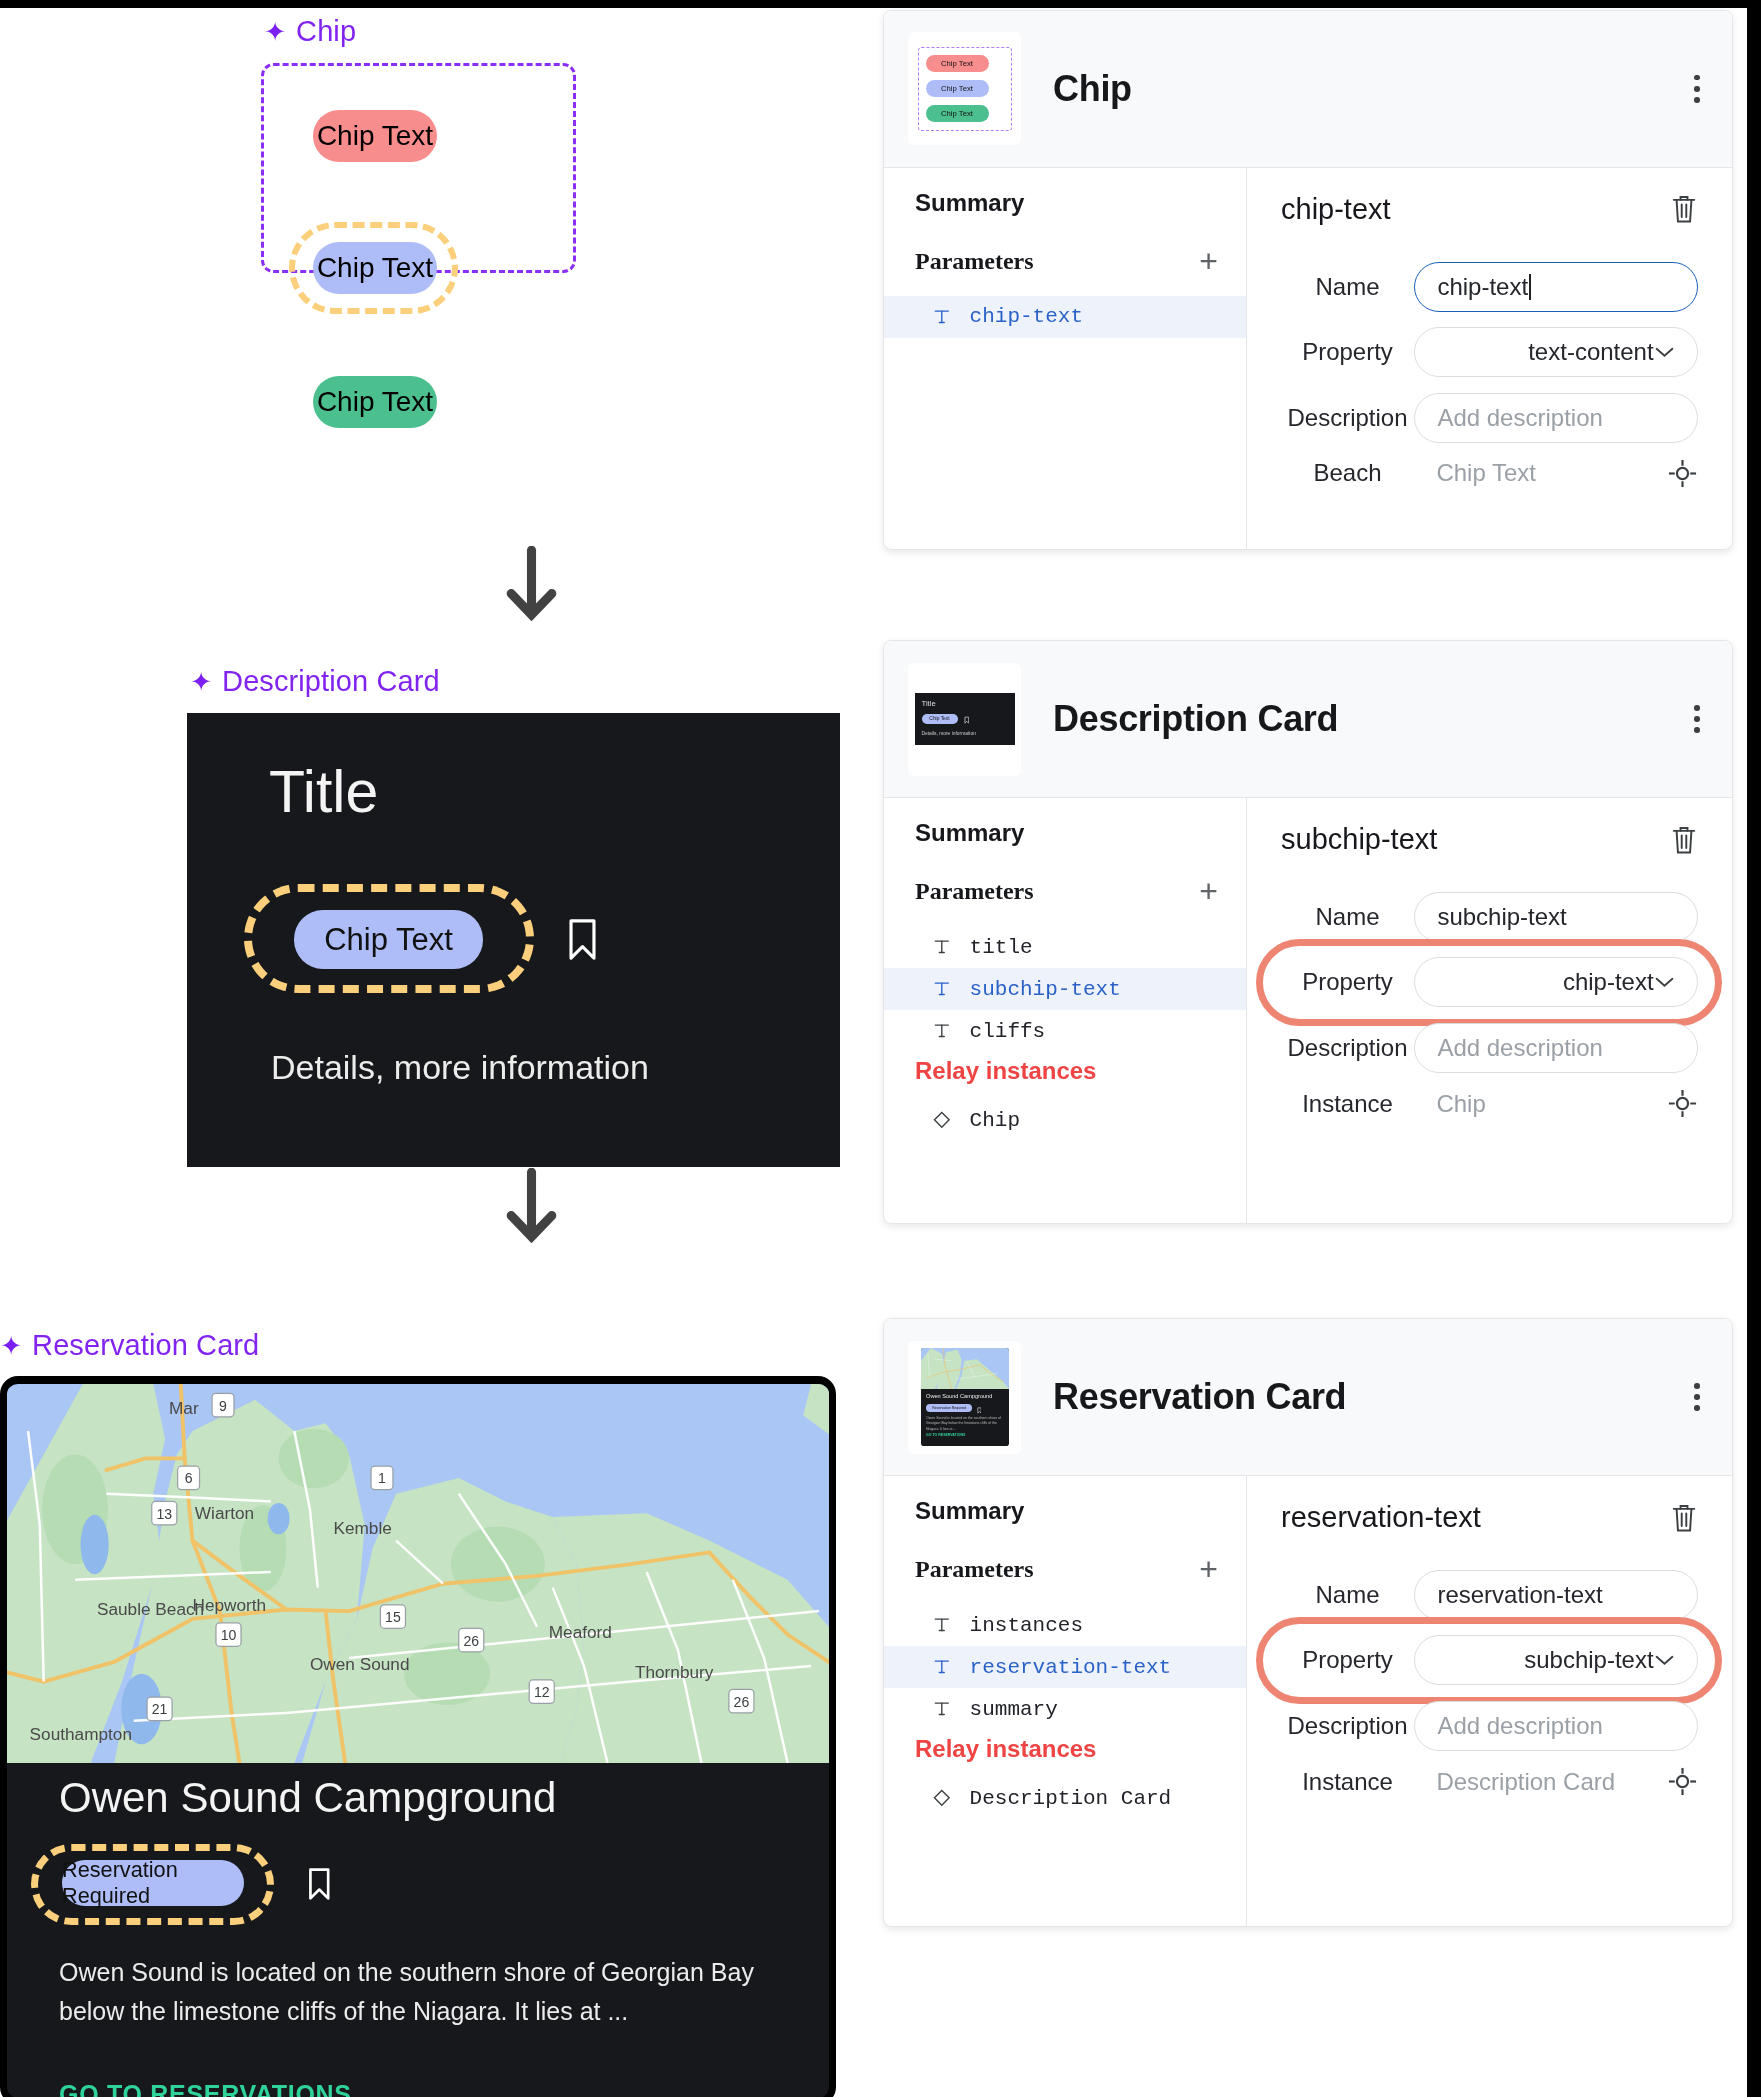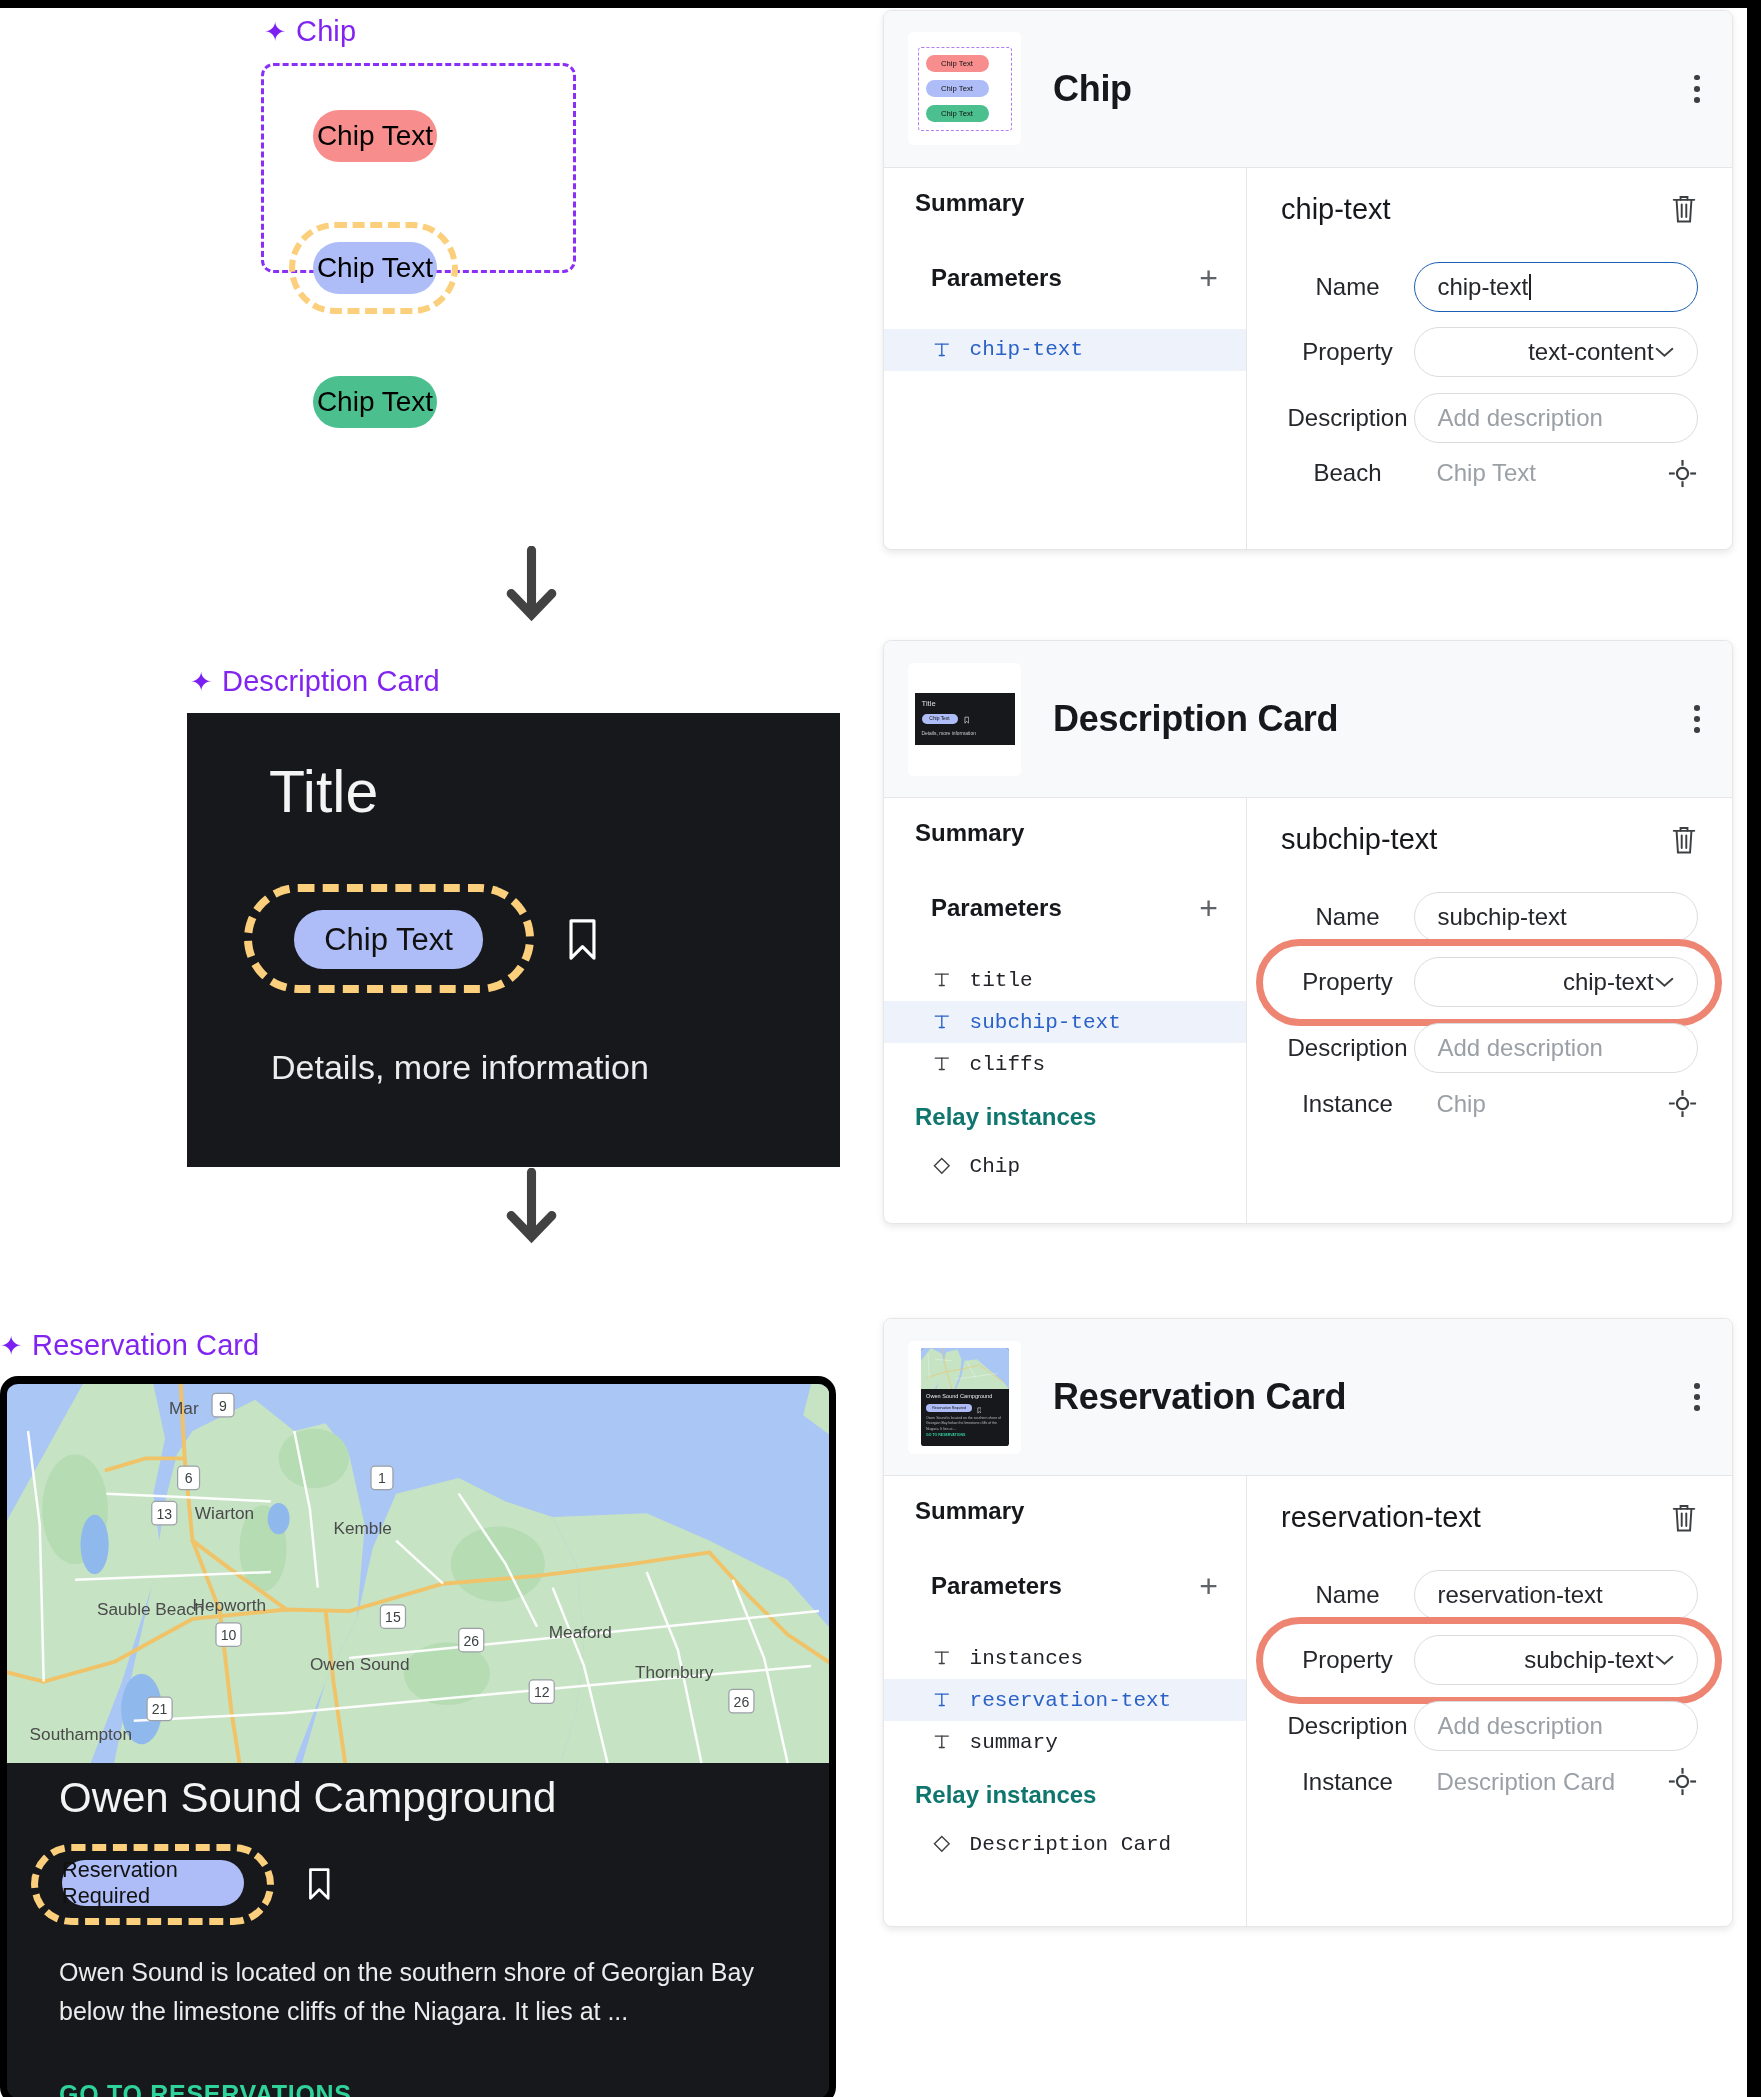--- a/index.html
+++ b/index.html
@@ -123,33 +123,33 @@
     display:flex; flex-direction:column; gap:5.6px; align-items:center; cursor:pointer;
   }
   .kebab i { width:5.6px; height:5.6px; border-radius:50%; background:#3c4043; display:block; }
 
   .panel-body { display:flex; height:calc(100% - 157px); }
   .panel-left  { width:363px; border-right:0.7px solid #e6e6e8; padding-top:21px; }
   .panel-right { flex:1; padding:25px 34px 0 34px; position:relative; }
 
   .sec-title { font-size:24px; font-weight:700; color:#16181c; padding:0 31px; margin-bottom:31px; }
   .sec-row { display:flex; align-items:center; justify-content:space-between; padding:0 28px 0 31px; margin-bottom:21px; }
-  .sec-row .sec-title { padding:0; margin:16px; }
+  .sec-row .sec-title { padding:0; margin:0;font-family:Liberation Serif, serif; }
   .plus { font-size:32px; color:#5f6368; line-height:.7; cursor:pointer; font-weight:300; }
 
   .param {
     display:flex; align-items:center; gap:18px;
     height:42px; padding-left:48px;
     font-family:"Liberation Mono", monospace; font-size:21px; color:#22242a;
   }
   .param.sel { background:#eef2fa; color:#2a62c8; }
   .param .pico { width:19.6px; height:19.6px; flex:none; display:block; }
   .param .pico svg { width:100%; height:100%; display:block; }
 
-  .instances-title { font-size:24px; font-weight:700; color:#0f766e; padding:0 31px; margin:18px 0 14px; }
+  .instances-title { font-size:24px; font-weight:700; color:#ef4444; padding:0 31px; margin:5px 0 14px; }
 
   
   .detail-head { display:flex; align-items:center; justify-content:space-between; margin-bottom:36px; }
   .detail-name { font-size:29px; color:#16181c; }
   .trash { width:28px; height:32px; cursor:pointer; }
   .trash svg { width:100%; height:100%; display:block; }
 
   .frow { display:flex; align-items:center; margin-bottom:15.4px; position:relative; }
   .flabel { width:133px; flex:none; font-size:24px; color:#25272c;text-align:center; }
   .finput {

